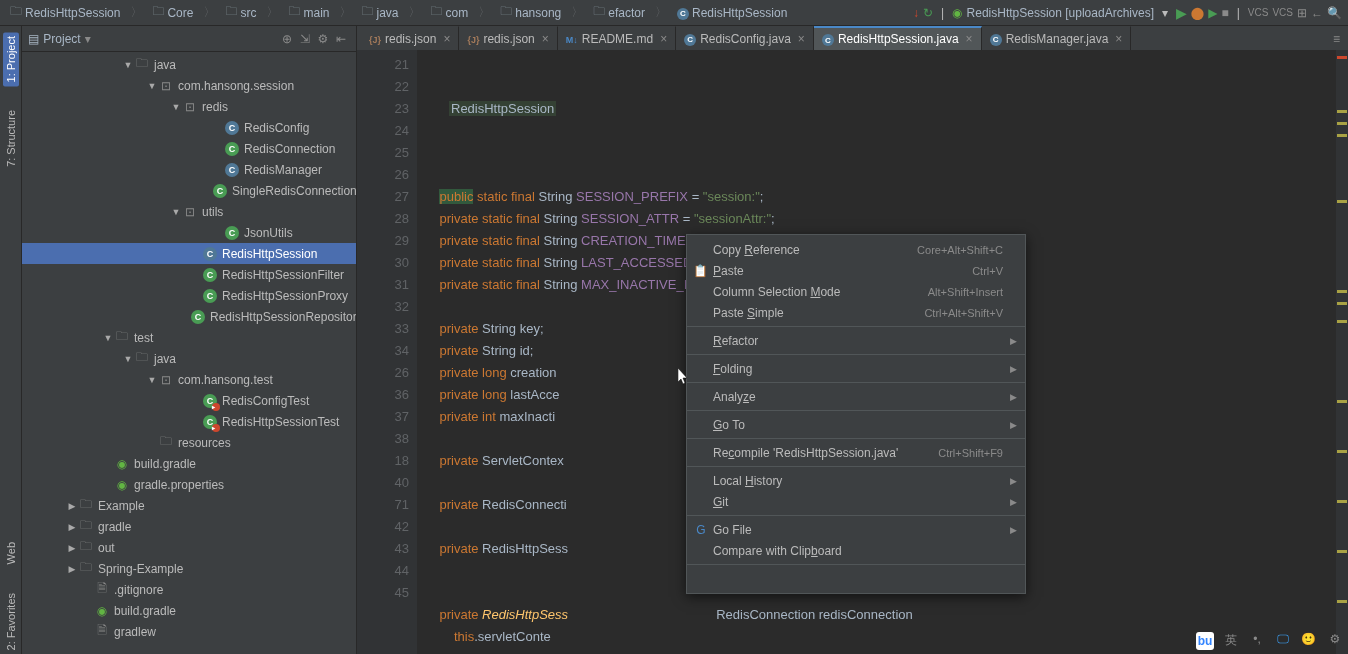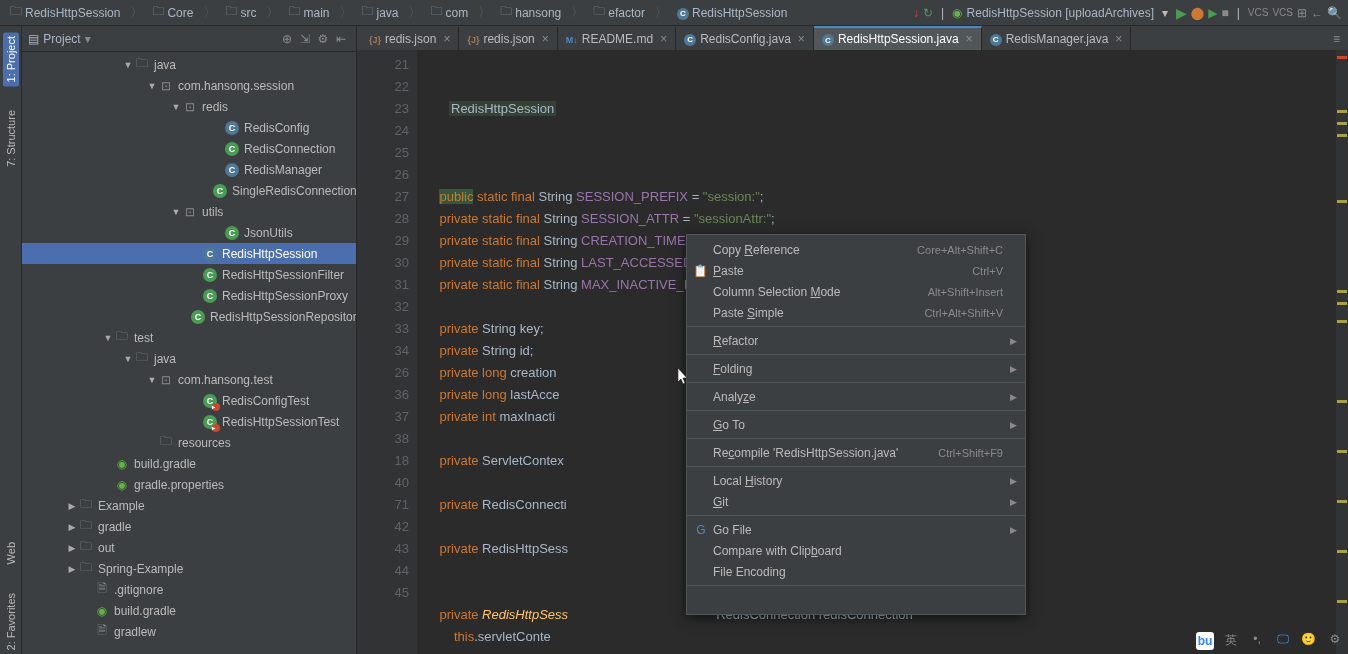--- a/index.html
+++ b/index.html
@@ -494,23 +494,20 @@
     <div class="cm-row">
       <span class="cm-icon">
         <span style="color:#4a88c7">G</span>
       </span>
       <span>Go File</span>
       <span class="cm-arrow">▶</span>
     </div>
     <div class="cm-row">
       <span>Compare with Clip<span class="under">b</span>oard</span>
     </div>
-    <div class="cm-row">
-      <span>File Encoding</span>
-    </div>
     <div class="cm-sep"></div>
     <div class="cm-row"></div>
   </div>
 
 <div style="position:absolute;left:678px;top:368px;width:12px;height:18px;pointer-events:none;z-index:60">
   <svg viewBox="0 0 12 18">
       <path d="M0 0 L0 14 L3 11 L5 16 L7 15 L5 10 L9 10 Z" fill="#fff" stroke="#000" stroke-width="0.5"></path>
     </svg>
 </div>
 

